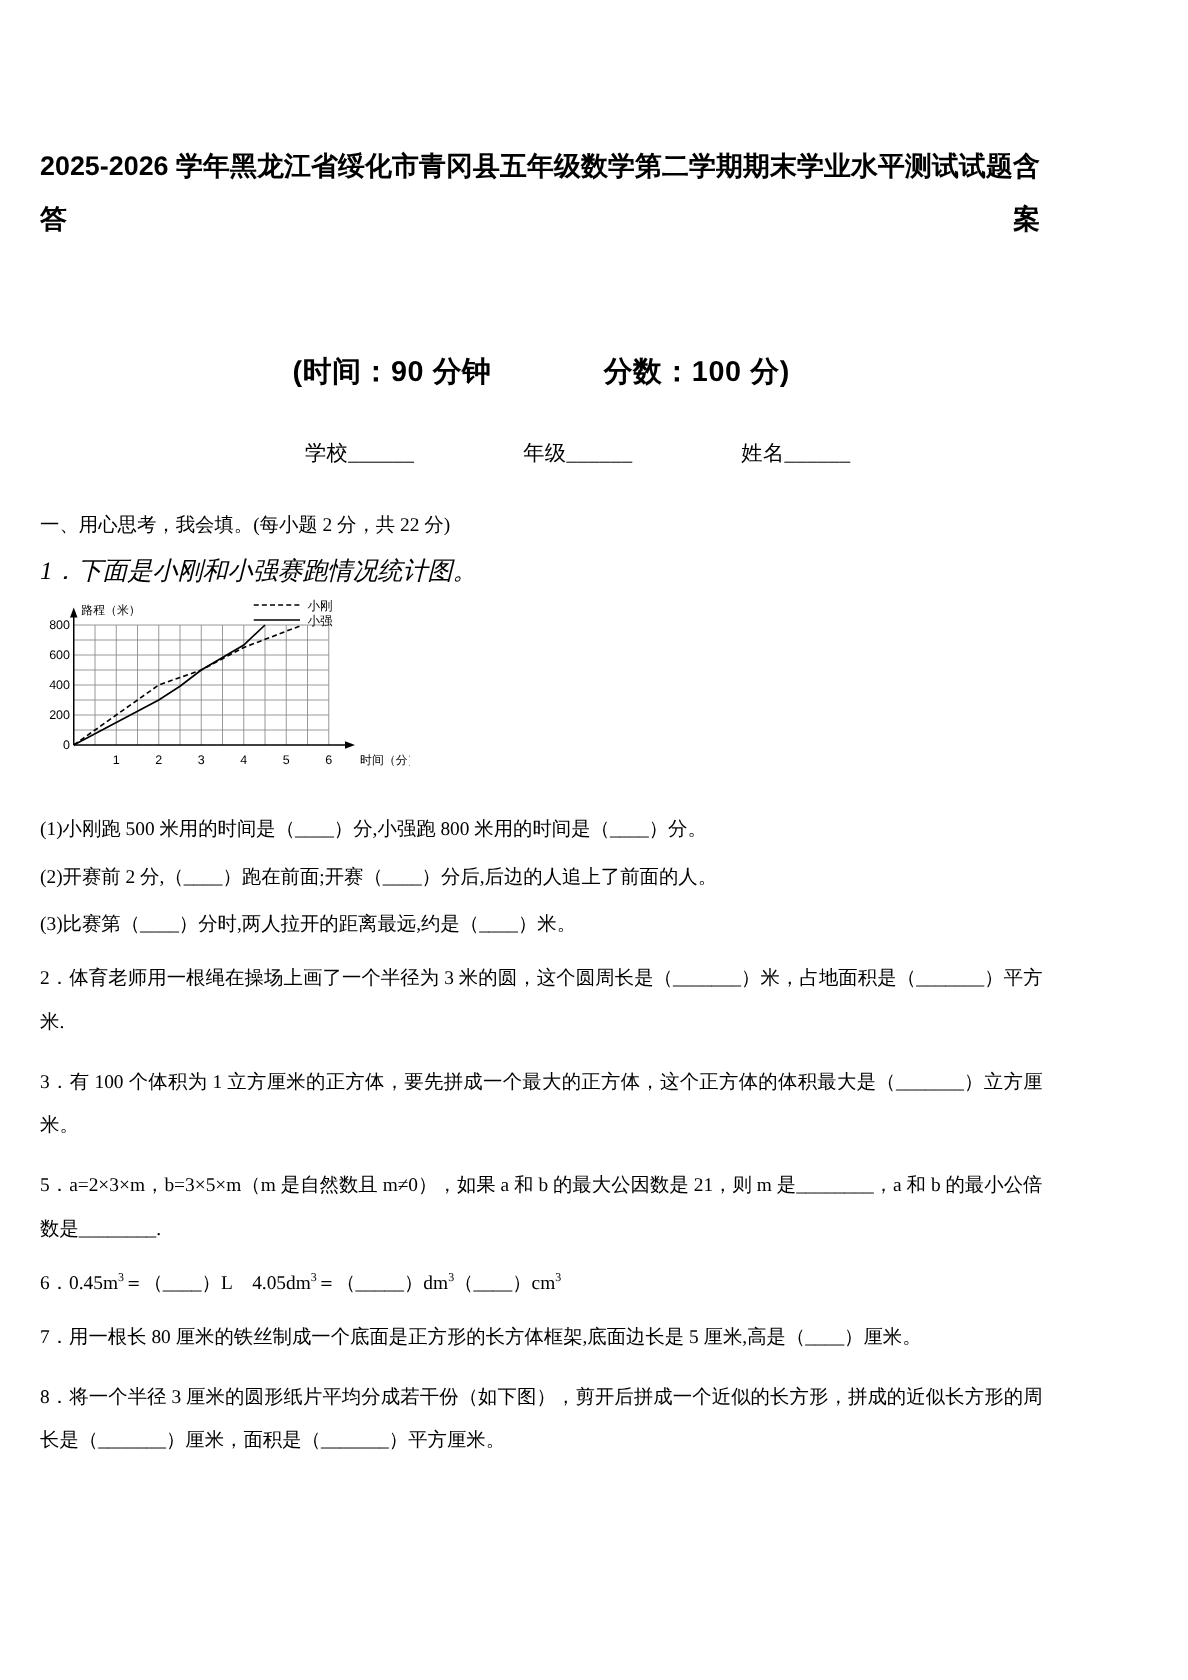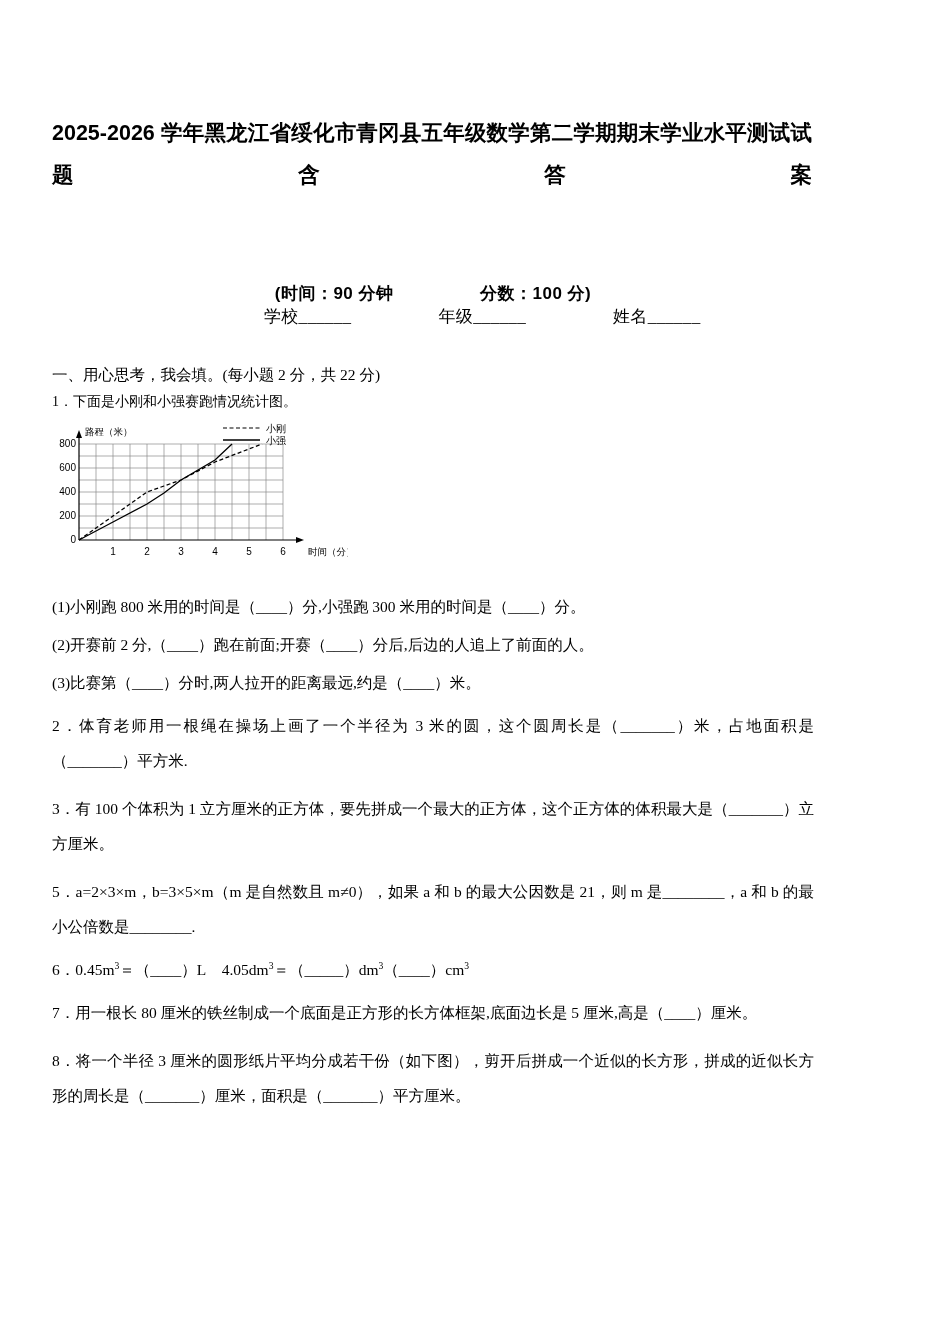--- a/index.html
+++ b/index.html
@@ -9,65 +9,67 @@
   }
   body {
     width: 950px;
     height: 1344px;
     font-family: "Liberation Serif", "DejaVu Serif", serif;
     color: #000000;
     position: relative;
     overflow: hidden;
   }
   .page {
-    padding: 0 52px;
+    padding: 0 32px;
     box-sizing: border-box;
     width: 866px;
   }
   .doc-title {
     font-family: "Liberation Sans", "DejaVu Sans", sans-serif;
     font-weight: bold;
     font-size: 21.5px;
     line-height: 42px;
     text-align: justify;
     text-align-last: justify;
     letter-spacing: 0px;
     margin-top: 112px;
     padding-right: 2px;
   }
   .meta-line {
     font-family: "Liberation Sans", "DejaVu Sans", sans-serif;
     font-weight: bold;
-    font-size: 17px;
+    font-size: 23px;
     text-align: center;
     margin-top: 86px;
     letter-spacing: 0.5px;
   }
   .meta-line .gap {
     display: inline-block;
     width: 76px;
   }
   .fields-line {
     font-size: 17px;
+    margin-top: 38px;
     padding-left: 212px;
     letter-spacing: 0.3px;
   }
   .fields-line .fgap {
     display: inline-block;
     width: 78px;
   }
   .section-head {
     font-size: 15.5px;
     margin-top: 34px;
     line-height: 25px;
   }
   .q {
-    font-size: 14px;
-    line-height: 25px;
-    margin-top: 2px;
+    font-size: 20px;
+    line-height: 25px;
+    margin-top: 12px;
+    font-style: italic;
   }
   .q-sub {
     font-size: 15.5px;
     line-height: 25px;
     margin-top: 13px;
   }
   .q-block {
     font-size: 15.5px;
     line-height: 35px;
     margin-top: 13px;
@@ -177,21 +179,21 @@
       <g>
         <line x1="165" y1="6" x2="202" y2="6" stroke="#000" stroke-width="1.2" stroke-dasharray="4,2.5"></line>
         <text x="208" y="10" font-family="'Liberation Sans',sans-serif" font-size="10" fill="#000">小刚</text>
         <line x1="165" y1="18" x2="202" y2="18" stroke="#000" stroke-width="1.3"></line>
         <text x="208" y="22" font-family="'Liberation Sans',sans-serif" font-size="10" fill="#000">小强</text>
       </g>
     </svg>
   </div>
 
   <div class="qlist">
-    <div class="q-sub">(1)小刚跑 800 米用的时间是（____）分,小强跑 300 米用的时间是（____）分。</div>
+    <div class="q-sub">(1)小刚跑 500 米用的时间是（____）分,小强跑 800 米用的时间是（____）分。</div>
     <div class="q-sub">(2)开赛前 2 分,（____）跑在前面;开赛（____）分后,后边的人追上了前面的人。</div>
     <div class="q-sub">(3)比赛第（____）分时,两人拉开的距离最远,约是（____）米。</div>
   </div>
 
   <div class="q-block">2．体育老师用一根绳在操场上画了一个半径为 3 米的圆，这个圆周长是（_______）米，占地面积是（_______）平方米.</div>
   <div class="q-block">3．有 100 个体积为 1 立方厘米的正方体，要先拼成一个最大的正方体，这个正方体的体积最大是（_______）立方厘米。</div>
   <div class="q-block">5．a=2×3×m，b=3×5×m（m 是自然数且 m≠0），如果 a 和 b 的最大公因数是 21，则 m 是________，a 和 b 的最小公倍数是________.</div>
 
   <div class="q-sub">
     <span>6．</span><span>0.45m</span><sup>3</sup><span>＝（____）L</span>&nbsp;&nbsp;&nbsp;&nbsp;<span>4.05dm</span><sup>3</sup><span>＝（_____）dm</span><sup>3</sup><span>（____）cm</span><sup>3</sup>

